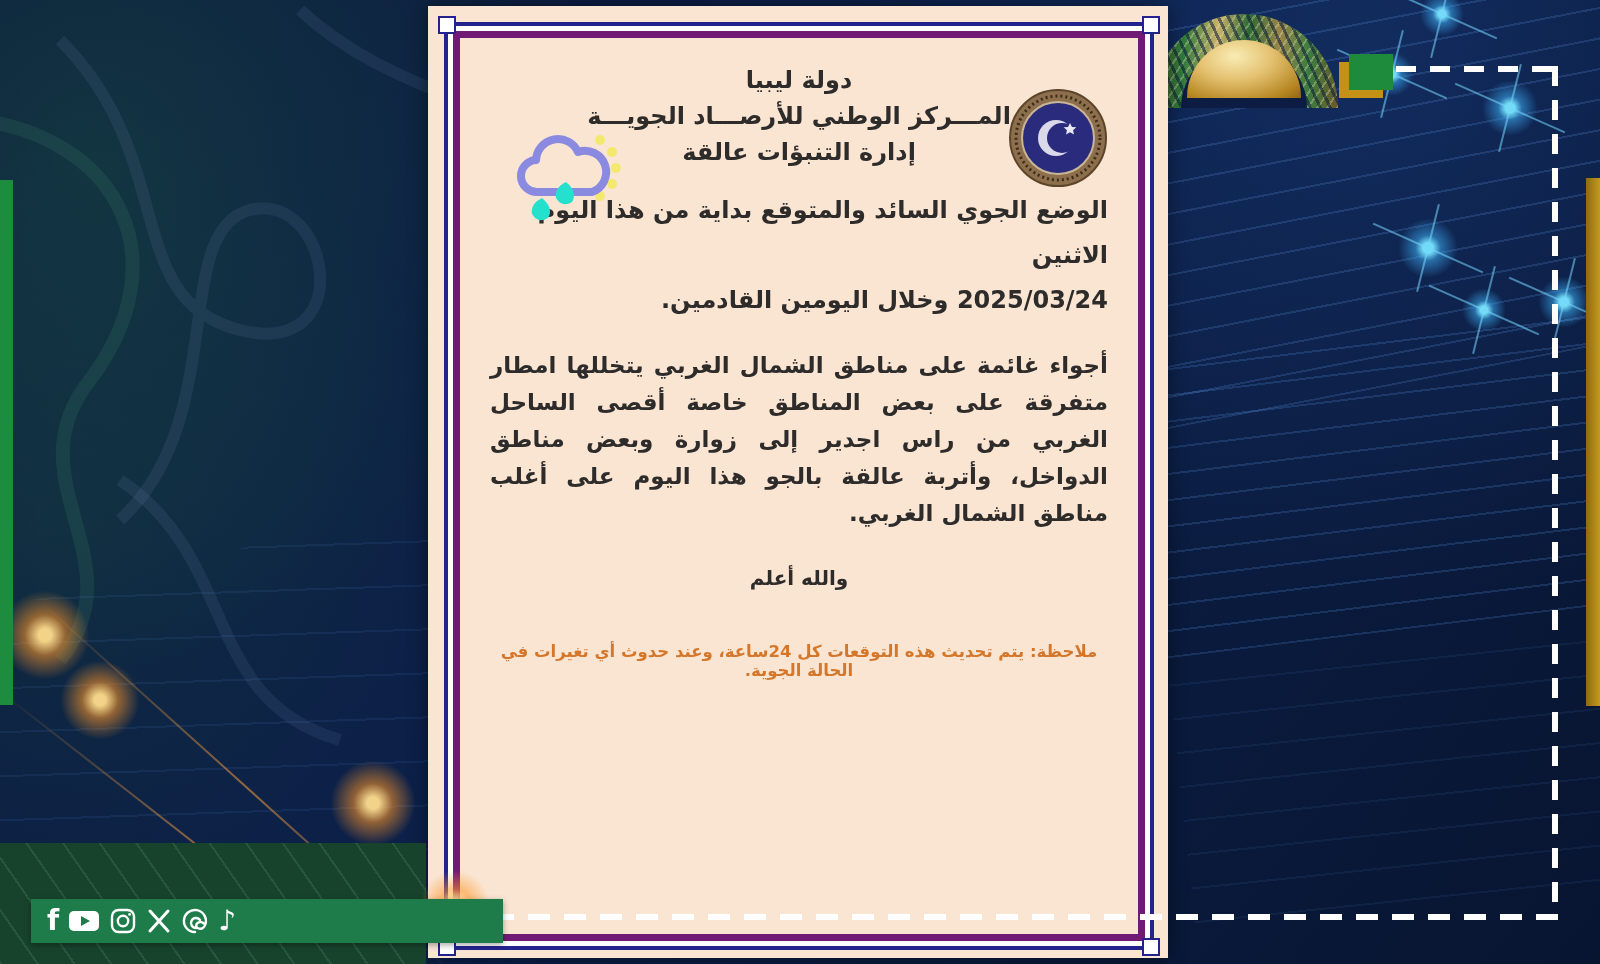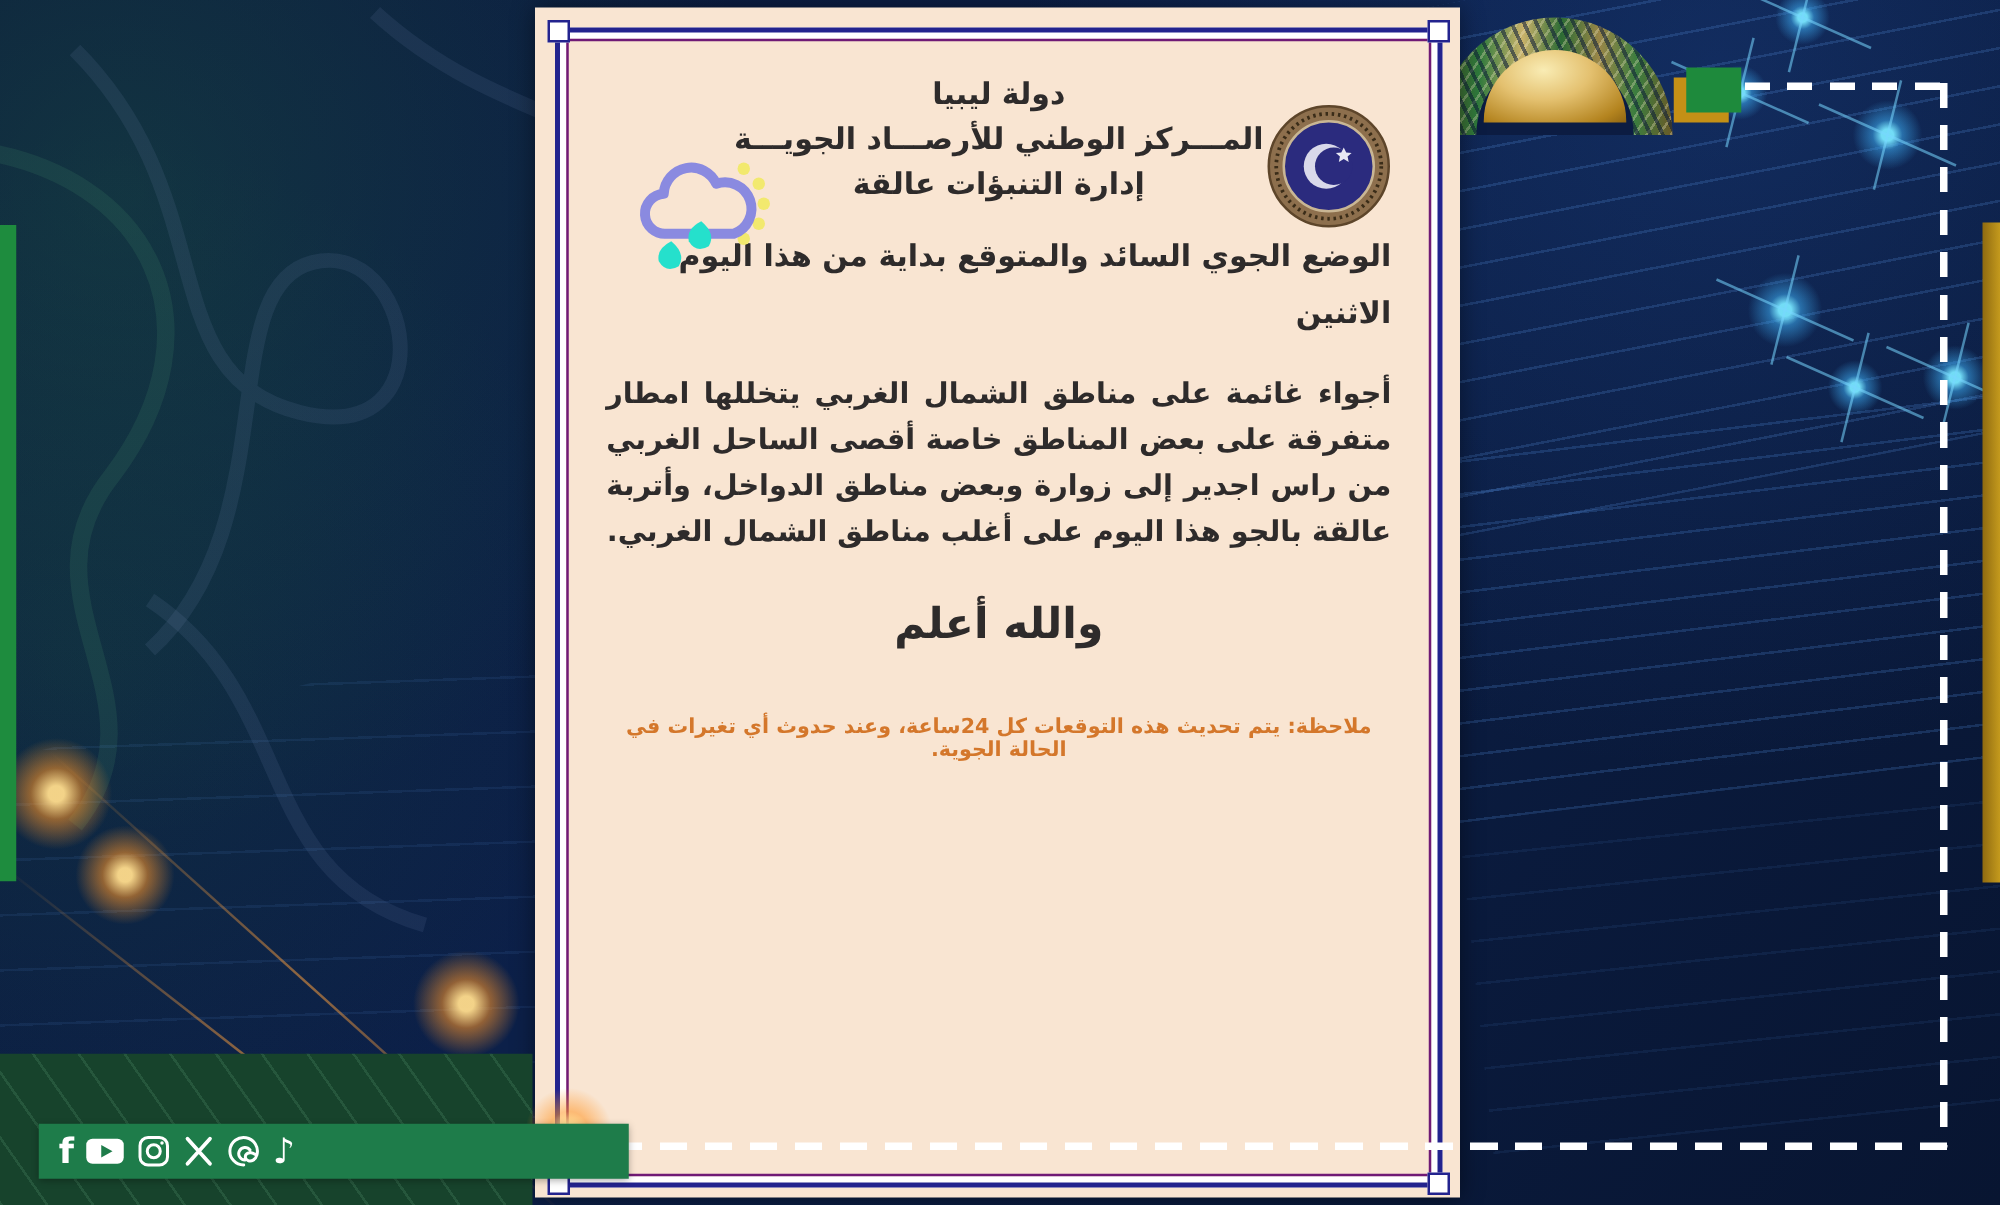--- a/index.html
+++ b/index.html
@@ -75,30 +75,30 @@
     box-shadow:0 2px 6px rgba(0,0,0,.35);}
   .sicon{display:flex;align-items:center;justify-content:center;height:30px;color:#fff;}
   .sicon svg{display:block;}
   .sicon-txt{font-weight:bold;font-size:28px;line-height:30px;color:#fff;}
   .handle{color:#fff;font-weight:bold;font-size:29px;letter-spacing:.5px;margin-left:4px;white-space:nowrap;}
   
   .doc{position:absolute;left:428px;top:6px;width:740px;height:952px;background:#f9e5d2;z-index:5;
     box-shadow:0 0 18px rgba(0,0,0,.45);}
   .frame-outer{position:absolute;left:16px;right:14px;top:16px;bottom:8px;
     border:4px solid #23238e;background:#ffffff;}
-  .frame-inner{position:absolute;inset:5px;border:2px solid #701a75;background:#f9e5d2;text-decoration:underline;}
+  .frame-inner{position:absolute;inset:5px;border:7px solid #701a75;background:#f9e5d2;text-decoration:underline;}
   .corner{position:absolute;width:14px;height:14px;background:#fff;border:2px solid #23238e;z-index:2;}
   .c-tl{left:-10px;top:-10px;} .c-tr{right:-10px;top:-10px;}
   .c-bl{left:-10px;bottom:-10px;} .c-br{right:-10px;bottom:-10px;}
   .doc-content{position:absolute;inset:0;padding:0 30px;direction:rtl;color:#2e2b2b;}
   .gov-header{margin-top:24px;text-align:center;font-weight:bold;font-size:24px;line-height:36px;}
   .b-title{margin-top:18px;text-align:right;font-weight:bold;font-size:24px;line-height:45px;}
   .para{margin-top:24px;text-align:justify;font-weight:bold;font-size:23px;line-height:37px;}
   .para.p2{margin-top:14px;} .para.p3{margin-top:2px;}
-  .closing{margin-top:34px;text-align:center;font-weight:bold;font-size:34px;}
+  .closing{margin-top:34px;text-align:center;font-weight:bold;font-size:20px;}
   .note{margin-top:52px;text-align:center;font-weight:bold;font-size:16.5px;color:#d4772b;}
   .wicon{position:absolute;left:48px;top:80px;width:120px;height:104px;}
   .seal{position:absolute;right:30px;top:50px;width:100px;height:100px;}
 </style>
 </head>
 <body>
 
 <div class="stage">
 
   <svg class="swirls" width="1600" height="964" viewBox="0 0 1600 964">
@@ -177,20 +177,21 @@
           </svg>
 
           <div class="gov-header">
             <div>دولة ليبيا</div>
             <div>المـــركز الوطني للأرصـــاد الجويـــة</div>
             <div>إدارة التنبؤات عالقة</div>
           </div>
 
           <div class="b-title">
             <div>الوضع الجوي السائد والمتوقع بداية من هذا اليوم الاثنين</div>
+            <div>2025/03/24 وخلال اليومين القادمين.</div>
           </div>
 
           <div class="para p1">أجواء غائمة على مناطق الشمال الغربي يتخللها امطار متفرقة على بعض المناطق خاصة أقصى الساحل الغربي من راس اجدير إلى زوارة وبعض مناطق الدواخل، وأتربة عالقة بالجو هذا اليوم على أغلب مناطق الشمال الغربي.</div>
 
           <div class="closing">والله أعلم</div>
           <div class="note">ملاحظة: يتم تحديث هذه التوقعات كل 24ساعة، وعند حدوث أي تغيرات في الحالة الجوية.</div>
         </div>
       </div>
     </div>
   </div>

